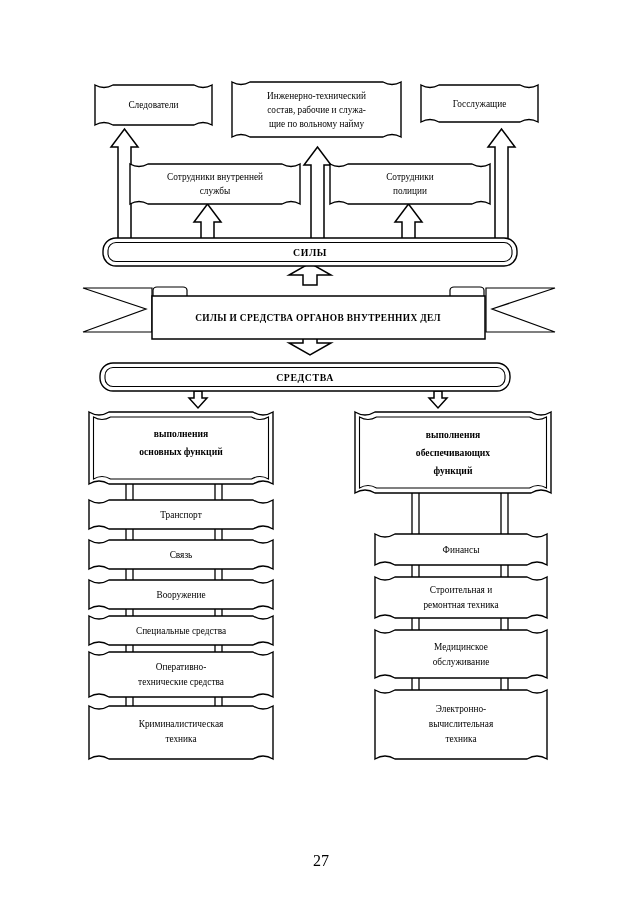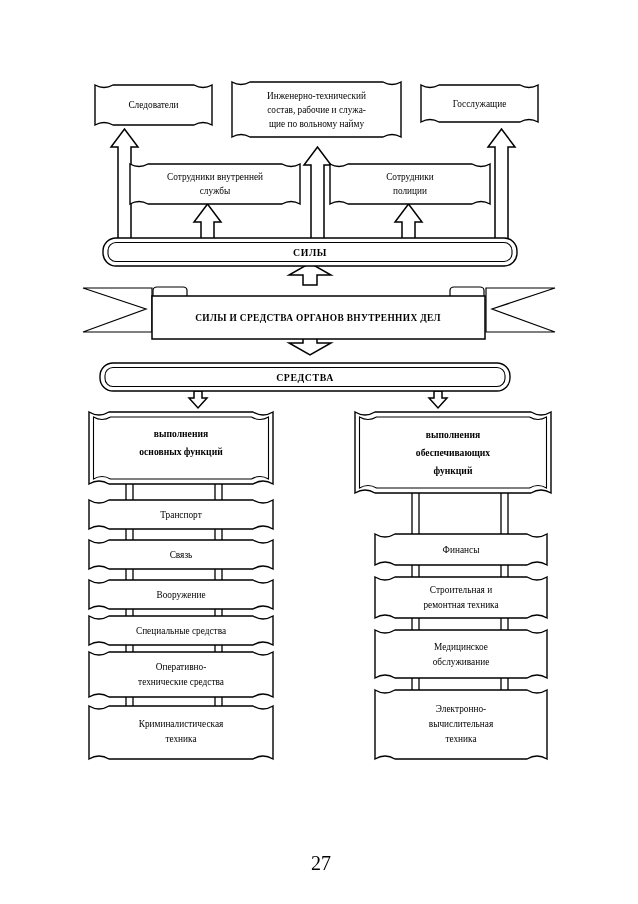--- a/index.html
+++ b/index.html
@@ -18,21 +18,21 @@
   .conn{fill:none;stroke:#000000;stroke-width:1.3;}
   .ribbon-tail{fill:#ffffff;stroke:#000000;stroke-width:1.2;}
   .ribbon-body{fill:#ffffff;stroke:#000000;stroke-width:1.5;}
   .roll{fill:#ffffff;stroke:#000000;stroke-width:1.2;}
   text{font-family:"Liberation Serif", serif;fill:#000000;}
   .t-norm{font-size:9.3px;}
   .t-bold{font-size:9.6px;font-weight:bold;}
   .t-head{font-size:9.8px;font-weight:bold;letter-spacing:.6px;}
   .t-ribbon{font-size:9.4px;font-weight:bold;letter-spacing:.35px;}
   .pageno{position:absolute;left:4px;right:0;top:852px;text-align:center;
-          font-size:20px;font-family:"Liberation Serif",serif;}
+          font-size:16px;font-family:"Liberation Serif",serif;}
 </style>
 </head>
 <body>
 
 <div id="diagram-root">
 <svg width="638" height="904" viewBox="0 0 638 904" xmlns="http://www.w3.org/2000/svg">
 
   <g>
 
     <path class="arrow" d="M 118 240 L 118 147 L 111 147 L 124.5 129 L 138 147 L 131 147 L 131 240 Z"></path>

